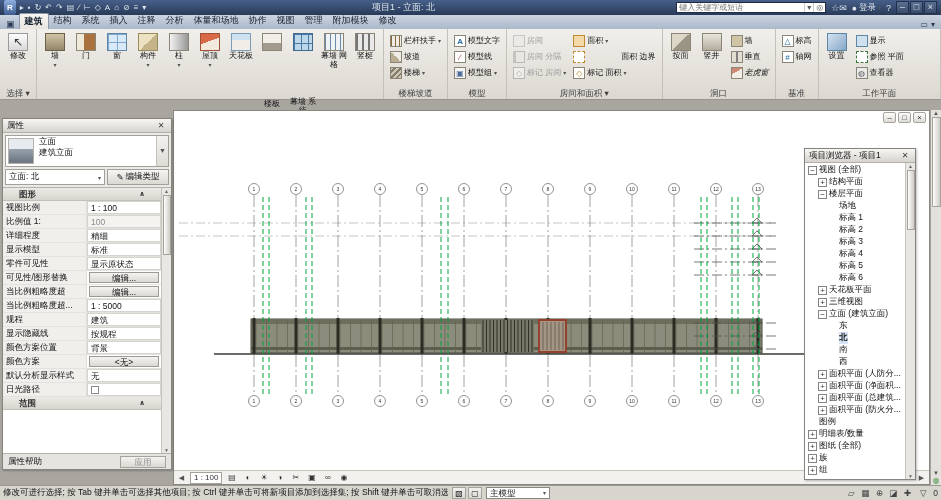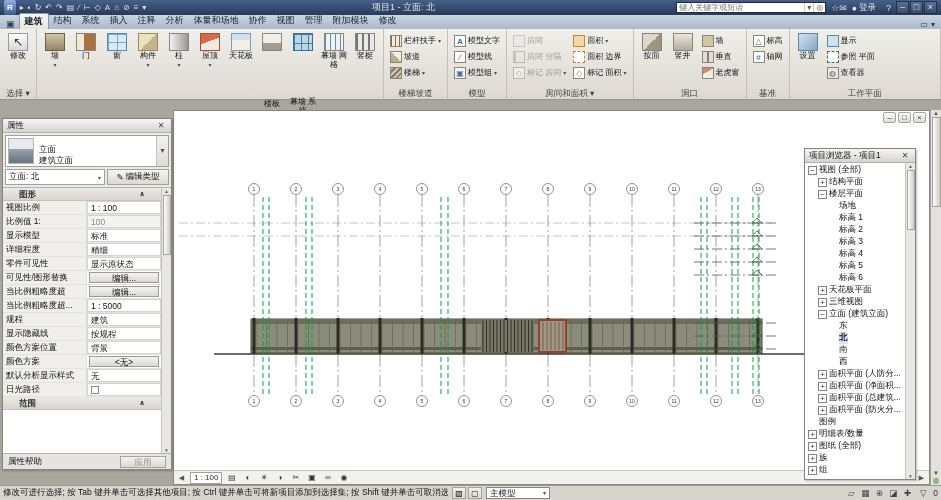--- a/index.html
+++ b/index.html
@@ -78,21 +78,21 @@
 .ic-grid{background:#fff;color:#2a6aa0}
 .ic-workplane-set{background:linear-gradient(135deg,#d3e2f0,#87a8c8);border-color:#5d85a8}
 .ic-workplane-show{background:#cfe0ef;border-color:#5d85a8}
 .ic-ref-plane{background:#fff;border:1px dashed #3e7a3e}
 .ic-viewer{background:#e9e9e9;color:#555}
 
 
 .props{position:absolute;left:2px;top:118px;width:170px;height:352px;background:#eceae6;border:1px solid #87847f;display:flex;flex-direction:column;box-shadow:1px 1px 2px rgba(0,0,0,.25)}
 .pal-header{height:14px;background:linear-gradient(#f6f5f3,#d7d4ce);border-bottom:1px solid #b3b0aa;display:flex;align-items:center;padding:0 4px;font-size:8.5px}
 .pal-header .x{margin-left:auto;width:12px;text-align:center;color:#444;font-size:8px;cursor:default}
-.typesel{margin:2px;background:#fff;border:1px solid #a39f99;height:32px;display:flex;align-items:flex-end}
+.typesel{margin:2px;background:#fff;border:1px solid #a39f99;height:32px;display:flex;align-items:flex-start}
 .ts-img{width:26px;height:26px;margin:2px;border:1px solid #b5b2ac;background:linear-gradient(#e7ebf0 40%,#9aa4ae 40%,#707a84 90%);flex:none}
 .ts-text{flex:1;font-size:8.5px;line-height:11px;padding-left:3px}
 .ts-caret{width:12px;align-self:stretch;border-left:1px solid #c5c2bc;text-align:center;line-height:30px;font-size:7px;color:#555;background:linear-gradient(#f2f1ef,#dedbd5)}
 .instrow{display:flex;margin:0 2px 2px;gap:2px;height:16px}
 .inst-combo{flex:1;background:#fff;border:1px solid #a39f99;font-size:8.5px;display:flex;align-items:center;padding:0 3px}
 .inst-combo .caret{margin-left:auto}
 .edit-type{width:62px;background:linear-gradient(#f6f5f3,#dcd9d3);border:1px solid #a39f99;font-size:8.5px;display:flex;align-items:center;justify-content:center;gap:2px}
 .propbody{flex:1;display:flex;overflow:hidden;border-top:1px solid #b5b2ad}
 .prop-grid{flex:1;overflow:hidden;background:#fff}
 .prop-section{height:13px;line-height:12px;background:linear-gradient(#eceae6,#d8d5cf);font-weight:bold;font-size:8.5px;padding:0 16px;border-bottom:1px solid #c4c1bb;display:flex;justify-content:space-between;color:#333}
@@ -332,21 +332,21 @@
             </div>
           </div>
           <div class="rcol">
             <div class="rsmall">
               <span class="ic ic-area"></span>
               <span style="white-space: nowrap;">面积</span>
               <span class="caret">▾</span>
             </div>
             <div class="rsmall">
               <span class="ic ic-area-boundary"></span>
-              <span style="white-space: nowrap;">面积 边界</span>
+              <span style="white-space: nowrap; margin-left: 34px;">面积 边界</span>
             </div>
             <div class="rsmall">
               <span class="ic ic-tag-area">◇</span>
               <span style="white-space: nowrap;">标记 面积</span>
               <span class="caret">▾</span>
             </div>
           </div>
         </div>
         <div class="rlabel">房间和面积 ▾</div>
       </div>
@@ -364,21 +364,21 @@
             <div class="rsmall">
               <span class="ic ic-opening-wall"></span>
               <span style="white-space: nowrap;">墙</span>
             </div>
             <div class="rsmall">
               <span class="ic ic-opening-vertical"></span>
               <span style="white-space: nowrap;">垂直</span>
             </div>
             <div class="rsmall">
               <span class="ic ic-dormer"></span>
-              <span style="white-space: nowrap;">老虎窗</span>
+              <span style="white-space: nowrap; font-style: italic;">老虎窗</span>
             </div>
           </div>
         </div>
         <div class="rlabel">洞口</div>
       </div>
       <div class="rpanel">
         <div class="rtools">
           <div class="rcol">
             <div class="rsmall">
               <span class="ic ic-level">△</span>
@@ -663,26 +663,26 @@
           </div>
           <div class="prop-row">
             <div class="prop-label">视图比例</div>
             <div class="prop-value">1 : 100</div>
           </div>
           <div class="prop-row">
             <div class="prop-label">比例值    1:</div>
             <div class="prop-value vdis">100</div>
           </div>
           <div class="prop-row">
+            <div class="prop-label">详细程度</div>
+            <div class="prop-value">精细</div>
+          </div>
+          <div class="prop-row">
             <div class="prop-label">显示模型</div>
             <div class="prop-value">标准</div>
-          </div>
-          <div class="prop-row">
-            <div class="prop-label">详细程度</div>
-            <div class="prop-value">精细</div>
           </div>
           <div class="prop-row">
             <div class="prop-label">零件可见性</div>
             <div class="prop-value">显示原状态</div>
           </div>
           <div class="prop-row">
             <div class="prop-label">可见性/图形替换</div>
             <div class="prop-value vbtn">编辑...</div>
           </div>
           <div class="prop-row">

